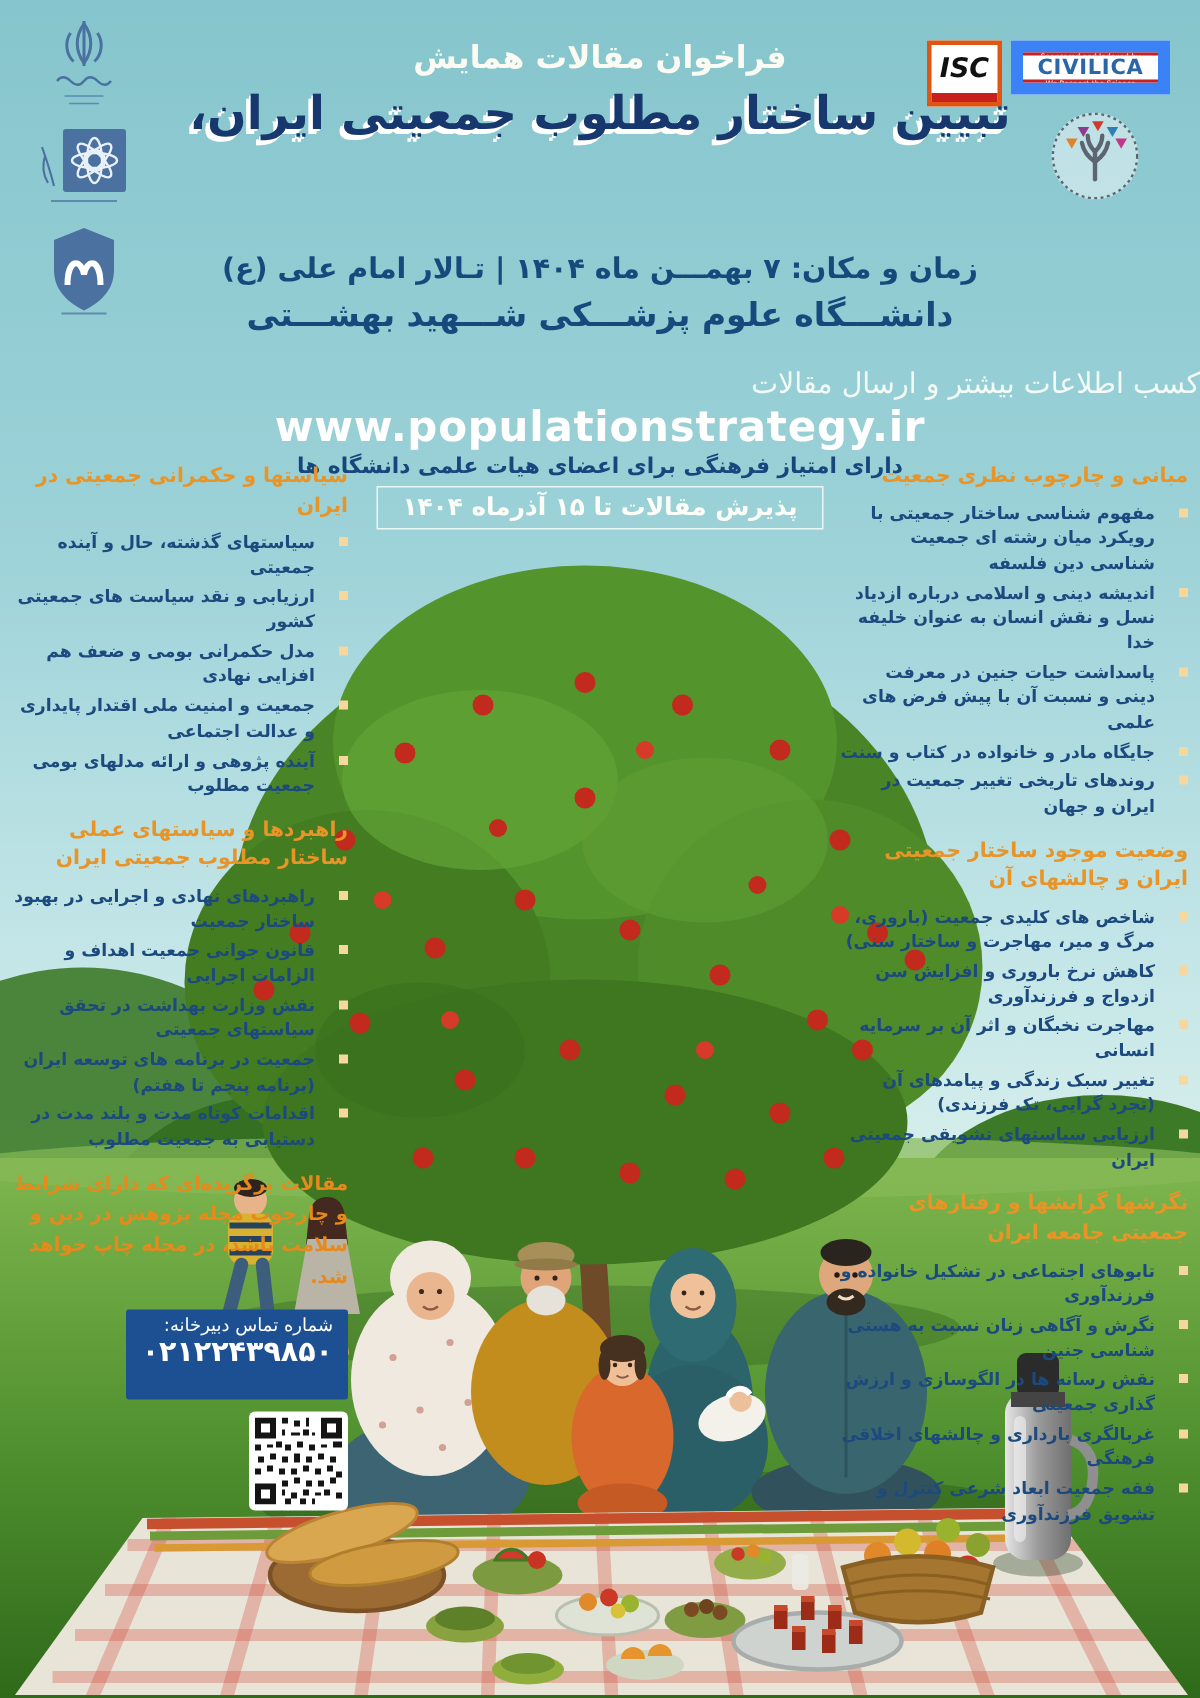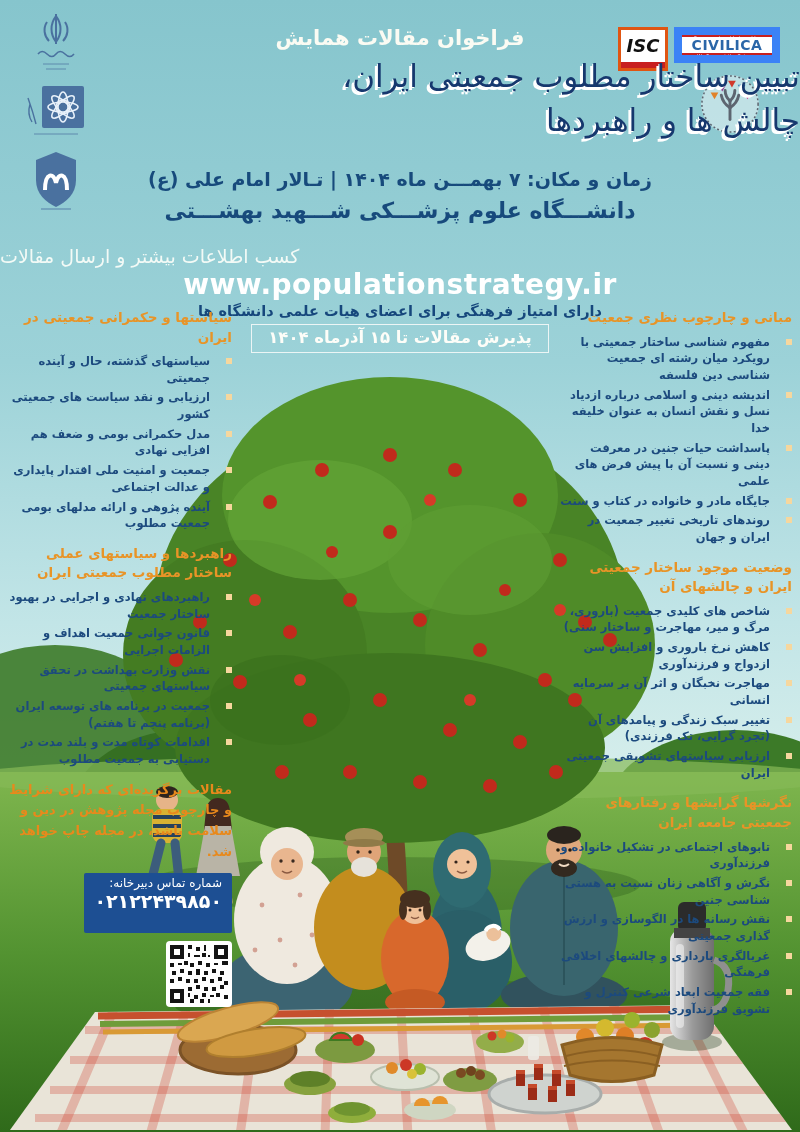--- a/index.html
+++ b/index.html
@@ -5,29 +5,29 @@
   html,body{margin:0;padding:0;background:#5a6b70;}
   .poster{
     position:relative;width:800px;height:1132px;margin:0 auto;overflow:hidden;
     font-family:"DejaVu Sans",sans-serif;background:#8cc8d0;
   }
   .layer{position:absolute;z-index:2;}
   svg.scene{position:absolute;left:0;top:0;z-index:0;}
   
   .kicker{left:0;top:26px;width:100%;text-align:center;color:#fbfbf3;
     font-size:21px;font-weight:bold;direction:rtl;}
-  .title{left:0;width:100%;text-align:right;color:#16386e;font-weight:normal;
+  .title{left:0;width:100%;text-align:center;color:#16386e;font-weight:bold;
     direction:rtl;text-shadow:-3px 3px 0 #ffffff,-1px 1px 0 #ffffff;letter-spacing:-.5px;}
   .title.l1{top:58px;font-size:31px;}
   .title.l2{top:102px;font-size:31px;}
   .dateline{left:0;top:168px;width:100%;text-align:center;color:#174a7c;
     font-size:19px;font-weight:bold;direction:rtl;}
   .university{left:0;top:198px;width:100%;text-align:center;color:#174a7c;
     font-size:22px;font-weight:bold;direction:rtl;}
-  .moreinfo{left:0;top:245px;width:100%;text-align:left;color:#f3faf6;
+  .moreinfo{left:0;top:245px;width:100%;text-align:right;color:#f3faf6;
     font-size:19px;direction:rtl;}
   .website{left:0;top:268px;width:100%;text-align:center;color:#ffffff;
     font-size:28px;font-weight:bold;letter-spacing:.5px;}
   .privilege{left:0;top:303px;width:100%;text-align:center;color:#16477c;
     font-size:14.5px;font-weight:bold;direction:rtl;}
   .deadline-wrap{left:0;top:324px;width:100%;text-align:center;}
   .deadline{display:inline-block;border:1.5px solid rgba(250,252,250,.85);
     color:#fdfdf8;font-size:16.5px;font-weight:bold;padding:3px 16px 5px;direction:rtl;}
   
   .isc{left:618px;top:27px;width:50px;height:44px;background:#fff;border:3px solid #e05512;
@@ -371,21 +371,20 @@
       <polygon points="20,12 28,12 24,19" fill="#8e3b8e"></polygon>
       <polygon points="30,8 38,8 34,15" fill="#d03a2e"></polygon>
       <polygon points="40,12 48,12 44,19" fill="#2f7fb5"></polygon>
       <polygon points="12,20 20,20 16,27" fill="#e0822a"></polygon>
       <polygon points="46,20 54,20 50,27" fill="#c2368a"></polygon>
     </svg>
   </div>
 
   <div class="layer kicker">فراخوان مقالات همایش</div>
   <div class="layer title l1">تبیین ساختار مطلوب جمعیتی ایران،</div>
-  <div class="layer title l2">چالش ها و راهبردها</div>
   <div class="layer dateline">زمان و مکان: ۷ بهمـــن ماه ۱۴۰۴ | تـالار امام علی (ع)</div>
   <div class="layer university">دانشـــگاه علوم پزشـــکی شـــهید بهشـــتی</div>
   <div class="layer moreinfo">کسب اطلاعات بیشتر و ارسال مقالات</div>
   <div class="layer website">www.populationstrategy.ir</div>
   <div class="layer privilege">دارای امتیاز فرهنگی برای اعضای هیات علمی دانشگاه ها</div>
   <div class="layer deadline-wrap">
     <span class="deadline">پذیرش مقالات تا ۱۵ آذرماه ۱۴۰۴</span>
   </div>
 
   <div class="layer col col-right" dir="rtl">

